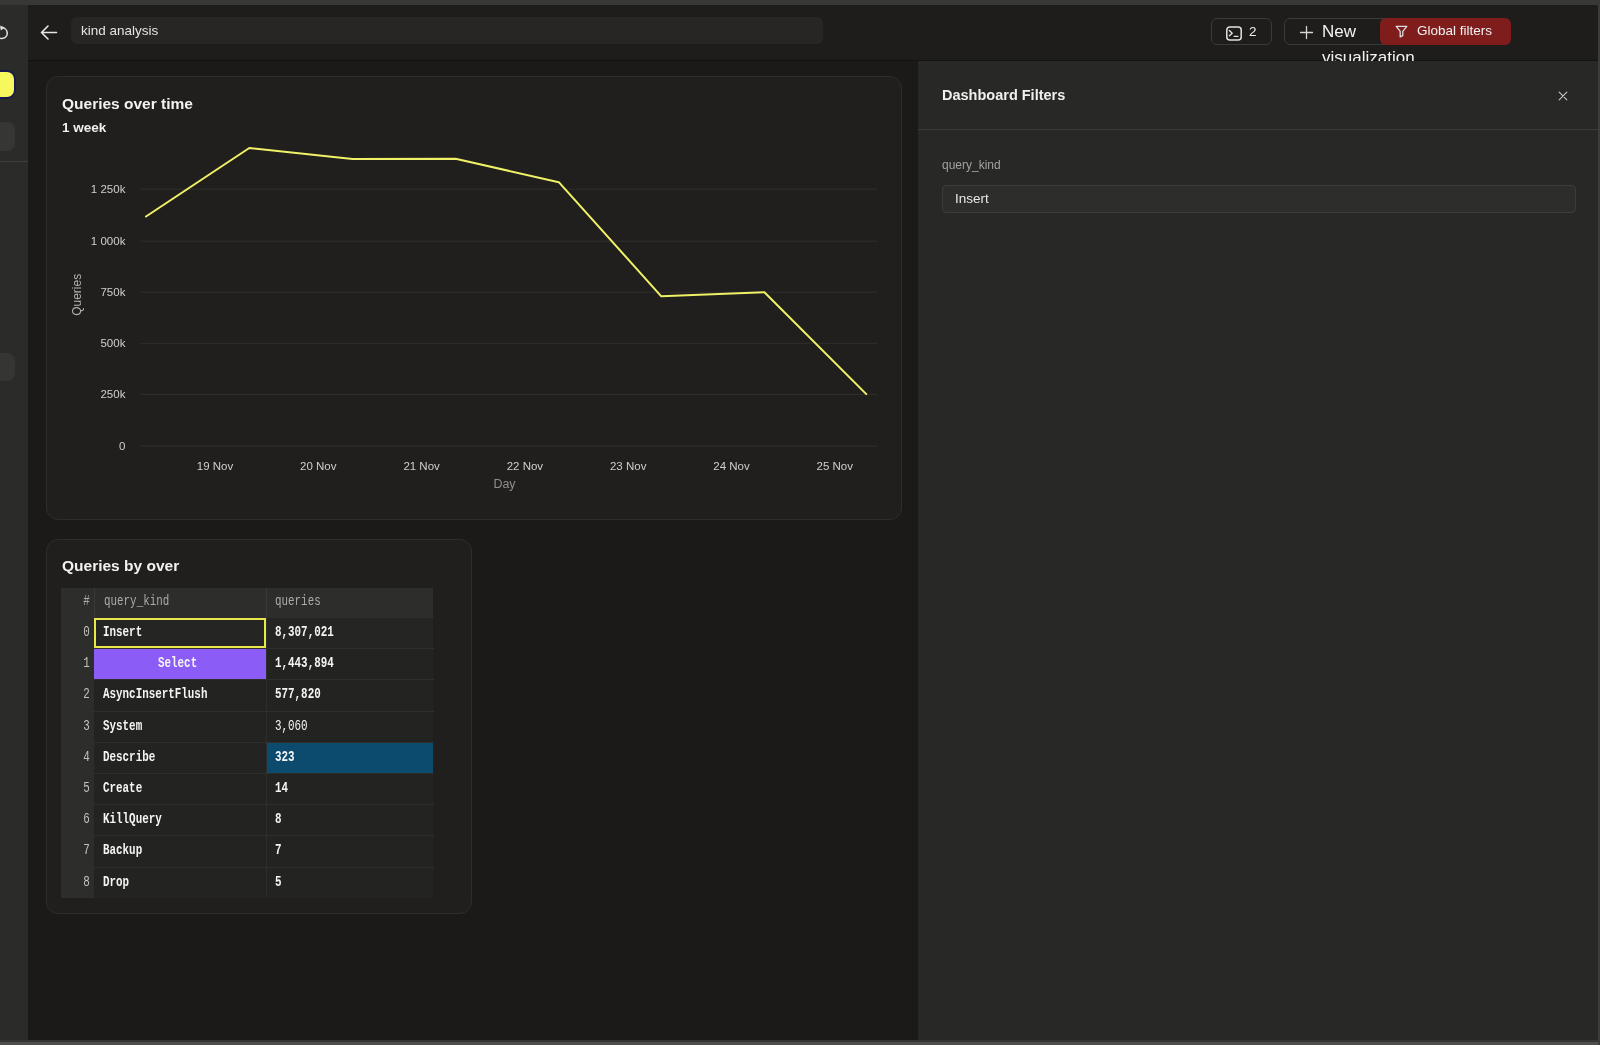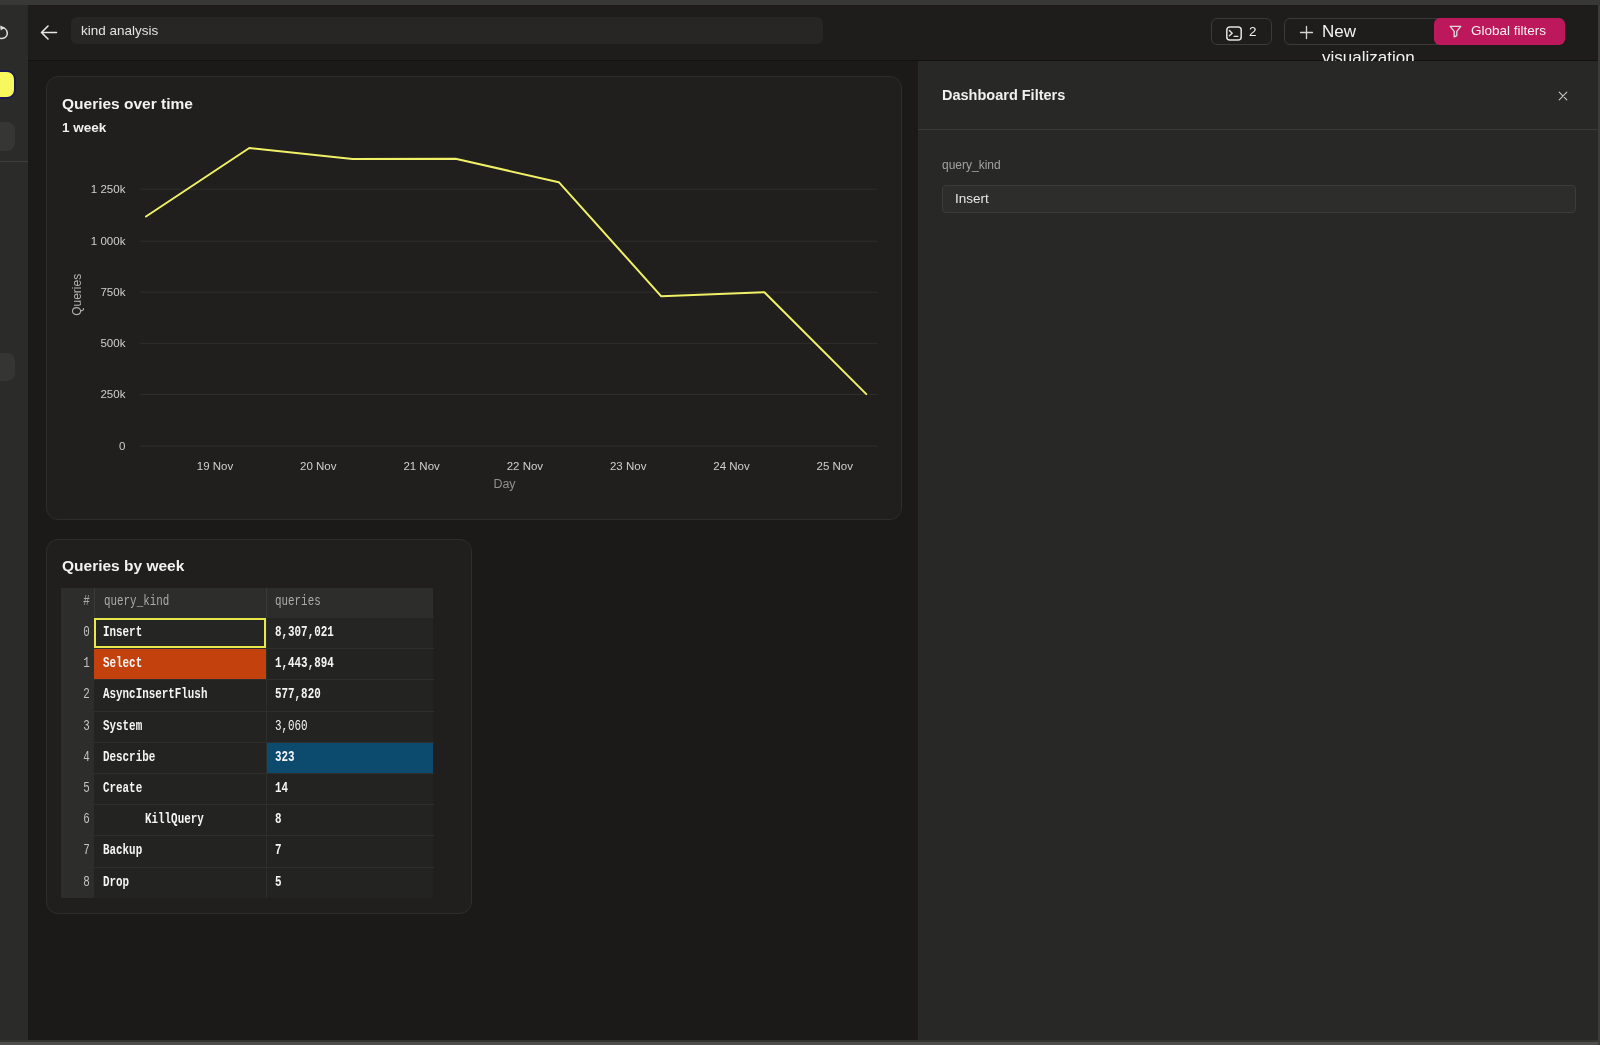--- a/index.html
+++ b/index.html
@@ -42,21 +42,21 @@
   <div class="abs" style="left:37px; top:0; height:27px; line-height:26px; font-size:13.5px; color:#efefef;">2</div>
 </div>
 
 <div class="abs" style="left:1284px; top:18px; width:161px; height:27px; border:1px solid #3a3a38; border-radius:6px;">
   <svg class="abs" style="left:14px; top:6px;" width="15" height="15" viewBox="0 0 15 15">
     <path d="M 7.5 1.5 L 7.5 13.5 M 1.5 7.5 L 13.5 7.5" stroke="#d6d6d6" stroke-width="1.3" stroke-linecap="round"></path>
   </svg>
   <div class="abs" style="left:37px; top:0; height:27px; line-height:26px; font-size:17px; color:#f2f2f2;">New visualization</div>
 </div>
 
-<div class="abs" style="left:1434px; top:18px; width:131px; height:27px; background:#be185d; border-radius:6px;">
+<div class="abs" style="left:1380px; top:18px; width:131px; height:27px; background:#7f1d1d; border-radius:6px;">
   <svg class="abs" style="left:15px; top:7px;" width="13" height="13" viewBox="0 0 13 13">
     <path d="M 1.2 1.3 L 11.8 1.3 L 7.8 6.3 L 7.8 10.6 L 5.2 11.9 L 5.2 6.3 Z" fill="none" stroke="#dddddd" stroke-width="1.3" stroke-linejoin="round"></path>
   </svg>
   <div class="abs" style="left:37px; top:0; height:27px; line-height:26px; font-size:13.5px; color:#f2f2f2;">Global filters</div>
 </div>
 
 <div class="abs" style="left:918px; top:61px; width:680px; height:984px; background:#282827;"></div>
 <div class="abs" style="left:918px; top:129px; width:680px; height:1px; background:#3a3a39;"></div>
 <div class="abs" style="left:942px; top:87px; font-size:14.5px; font-weight:bold; color:#f0f0f0;">Dashboard Filters</div>
 <svg class="abs" style="left:1558px; top:91px;" width="10" height="10" viewBox="0 0 10 10">
@@ -96,38 +96,38 @@
     <text x="582.2" y="394">23 Nov</text>
     <text x="685.5" y="394">24 Nov</text>
     <text x="788.8" y="394">25 Nov</text>
   </g>
   <text x="458.5" y="412" font-size="12.5" fill="#8f8f8d" text-anchor="middle">Day</text>
   <text x="34.7" y="218.8" font-size="12" fill="#b2b2b0" text-anchor="middle" transform="rotate(-90 34.7 218.8)">Queries</text>
   <polyline points="100,140.5 203.3,72 306.6,83 409.6,82.8 512.8,106.2 615.3,220.3 718.4,216.2 820.3,318.1" fill="none" stroke="#f1f167" stroke-width="2" stroke-linejoin="round" stroke-linecap="round"></polyline>
 </svg>
 
 <div class="abs" style="left:46px; top:539px; width:426px; height:375px; background:#201f1d; border:1px solid #2d2d2b; border-radius:12px;"></div>
-<div class="abs" style="left:62px; top:557px; font-size:15.5px; font-weight:bold; color:#f2f2f2;">Queries by week</div>
+<div class="abs" style="left:62px; top:557px; font-size:15.5px; font-weight:bold; color:#f2f2f2;">Queries by over</div>
 
 <div class="abs" style="left:61px; top:588px; width:373px; font-family:'Liberation Mono', monospace; font-size:14.5px;">
 <div style="display:flex; height:29px; color:#ababa9;">
 <div style="width:33.3px; background:#2d2d2b; text-align:right; padding:5px 5px 0 0;"><span style="display:inline-block; transform:scaleX(0.75); transform-origin:100% 50%; white-space:pre;">#</span></div>
 <div style="width:171.5px; background:#2d2d2b; padding:5px 0 0 9px; border-left:1px solid #3a3a38;"><span style="display:inline-block; transform:scaleX(0.75); transform-origin:0 50%; white-space:pre;">query_kind</span></div>
 <div style="width:167.6px; background:#2d2d2b; padding:5px 0 0 8px; border-left:1px solid #3a3a38;"><span style="display:inline-block; transform:scaleX(0.75); transform-origin:0 50%; white-space:pre;">queries</span></div>
 </div>
 <div style="display:flex; height:31.2px; border-top:1px solid #2e2e2c;">
 <div style="width:33.3px; background:#2d2d2b; text-align:right; padding:6px 5px 0 0; color:#c2c2c0;"><span style="display:inline-block; transform:scaleX(0.75); transform-origin:100% 50%; white-space:pre;">0</span></div>
 <div style="width:171.5px; background:#252523; position:relative;">
         <div style="position:absolute; inset:0; border:2px solid #e8e84a; padding:4px 0 0 7px; font-weight:bold; color:#f5f5f5;"><span style="display:inline-block; transform:scaleX(0.75); transform-origin:0 50%; white-space:pre;">Insert</span></div>
       </div>
 <div style="width:167.6px; background:#252523; padding:6px 0 0 8px; font-weight:bold; color:#f5f5f5; border-left:1px solid #2e2e2c;"><span style="display:inline-block; transform:scaleX(0.75); transform-origin:0 50%; white-space:pre;">8,307,021</span></div>
 </div>
 <div style="display:flex; height:31.2px; border-top:1px solid #2e2e2c;">
 <div style="width:33.3px; background:#2d2d2b; text-align:right; padding:6px 5px 0 0; color:#c2c2c0;"><span style="display:inline-block; transform:scaleX(0.75); transform-origin:100% 50%; white-space:pre;">1</span></div>
-<div style="width:171.5px; background:#c2410c; padding:6px 0 0 9px; font-weight:bold; color:#f5f5f5;"><span style="display:inline-block; transform:scaleX(0.75); transform-origin:0 50%; white-space:pre;">Select</span></div>
+<div style="width:171.5px; background:#8b5cf6; padding:6px 0 0 9px; font-weight:bold; color:#f5f5f5;text-align:center;"><span style="display:inline-block; transform:scaleX(0.75); transform-origin:0 50%; white-space:pre;">Select</span></div>
 <div style="width:167.6px; background:#232321; padding:6px 0 0 8px; font-weight:bold; color:#f5f5f5; border-left:1px solid #2e2e2c;"><span style="display:inline-block; transform:scaleX(0.75); transform-origin:0 50%; white-space:pre;">1,443,894</span></div>
 </div>
 <div style="display:flex; height:31.2px; border-top:1px solid #2e2e2c;">
 <div style="width:33.3px; background:#2d2d2b; text-align:right; padding:6px 5px 0 0; color:#c2c2c0;"><span style="display:inline-block; transform:scaleX(0.75); transform-origin:100% 50%; white-space:pre;">2</span></div>
 <div style="width:171.5px; background:#232321; padding:6px 0 0 9px; font-weight:bold; color:#f5f5f5;"><span style="display:inline-block; transform:scaleX(0.75); transform-origin:0 50%; white-space:pre;">AsyncInsertFlush</span></div>
 <div style="width:167.6px; background:#232321; padding:6px 0 0 8px; font-weight:bold; color:#f5f5f5; border-left:1px solid #2e2e2c;"><span style="display:inline-block; transform:scaleX(0.75); transform-origin:0 50%; white-space:pre;">577,820</span></div>
 </div>
 <div style="display:flex; height:31.2px; border-top:1px solid #2e2e2c;">
 <div style="width:33.3px; background:#2d2d2b; text-align:right; padding:6px 5px 0 0; color:#c2c2c0;"><span style="display:inline-block; transform:scaleX(0.75); transform-origin:100% 50%; white-space:pre;">3</span></div>
 <div style="width:171.5px; background:#232321; padding:6px 0 0 9px; font-weight:bold; color:#f5f5f5;"><span style="display:inline-block; transform:scaleX(0.75); transform-origin:0 50%; white-space:pre;">System</span></div>
@@ -138,21 +138,21 @@
 <div style="width:171.5px; background:#232321; padding:6px 0 0 9px; font-weight:bold; color:#f5f5f5;"><span style="display:inline-block; transform:scaleX(0.75); transform-origin:0 50%; white-space:pre;">Describe</span></div>
 <div style="width:167.6px; background:#0c4a6e; padding:6px 0 0 8px; font-weight:bold; color:#f5f5f5; border-left:1px solid #2e2e2c;"><span style="display:inline-block; transform:scaleX(0.75); transform-origin:0 50%; white-space:pre;">323</span></div>
 </div>
 <div style="display:flex; height:31.2px; border-top:1px solid #2e2e2c;">
 <div style="width:33.3px; background:#2d2d2b; text-align:right; padding:6px 5px 0 0; color:#c2c2c0;"><span style="display:inline-block; transform:scaleX(0.75); transform-origin:100% 50%; white-space:pre;">5</span></div>
 <div style="width:171.5px; background:#232321; padding:6px 0 0 9px; font-weight:bold; color:#f5f5f5;"><span style="display:inline-block; transform:scaleX(0.75); transform-origin:0 50%; white-space:pre;">Create</span></div>
 <div style="width:167.6px; background:#232321; padding:6px 0 0 8px; font-weight:bold; color:#f5f5f5; border-left:1px solid #2e2e2c;"><span style="display:inline-block; transform:scaleX(0.75); transform-origin:0 50%; white-space:pre;">14</span></div>
 </div>
 <div style="display:flex; height:31.2px; border-top:1px solid #2e2e2c;">
 <div style="width:33.3px; background:#2d2d2b; text-align:right; padding:6px 5px 0 0; color:#c2c2c0;"><span style="display:inline-block; transform:scaleX(0.75); transform-origin:100% 50%; white-space:pre;">6</span></div>
-<div style="width:171.5px; background:#232321; padding:6px 0 0 9px; font-weight:bold; color:#f5f5f5;text-align:center;"><span style="display:inline-block; transform:scaleX(0.75); transform-origin:0 50%; white-space:pre;">KillQuery</span></div>
+<div style="width:171.5px; background:#232321; padding:6px 0 0 9px; font-weight:bold; color:#f5f5f5;"><span style="display:inline-block; transform:scaleX(0.75); transform-origin:0 50%; white-space:pre;">KillQuery</span></div>
 <div style="width:167.6px; background:#232321; padding:6px 0 0 8px; font-weight:bold; color:#f5f5f5; border-left:1px solid #2e2e2c;"><span style="display:inline-block; transform:scaleX(0.75); transform-origin:0 50%; white-space:pre;">8</span></div>
 </div>
 <div style="display:flex; height:31.2px; border-top:1px solid #2e2e2c;">
 <div style="width:33.3px; background:#2d2d2b; text-align:right; padding:6px 5px 0 0; color:#c2c2c0;"><span style="display:inline-block; transform:scaleX(0.75); transform-origin:100% 50%; white-space:pre;">7</span></div>
 <div style="width:171.5px; background:#232321; padding:6px 0 0 9px; font-weight:bold; color:#f5f5f5;"><span style="display:inline-block; transform:scaleX(0.75); transform-origin:0 50%; white-space:pre;">Backup</span></div>
 <div style="width:167.6px; background:#232321; padding:6px 0 0 8px; font-weight:bold; color:#f5f5f5; border-left:1px solid #2e2e2c;"><span style="display:inline-block; transform:scaleX(0.75); transform-origin:0 50%; white-space:pre;">7</span></div>
 </div>
 <div style="display:flex; height:31.2px; border-top:1px solid #2e2e2c;">
 <div style="width:33.3px; background:#2d2d2b; text-align:right; padding:6px 5px 0 0; color:#c2c2c0;"><span style="display:inline-block; transform:scaleX(0.75); transform-origin:100% 50%; white-space:pre;">8</span></div>
 <div style="width:171.5px; background:#232321; padding:6px 0 0 9px; font-weight:bold; color:#f5f5f5;"><span style="display:inline-block; transform:scaleX(0.75); transform-origin:0 50%; white-space:pre;">Drop</span></div>

